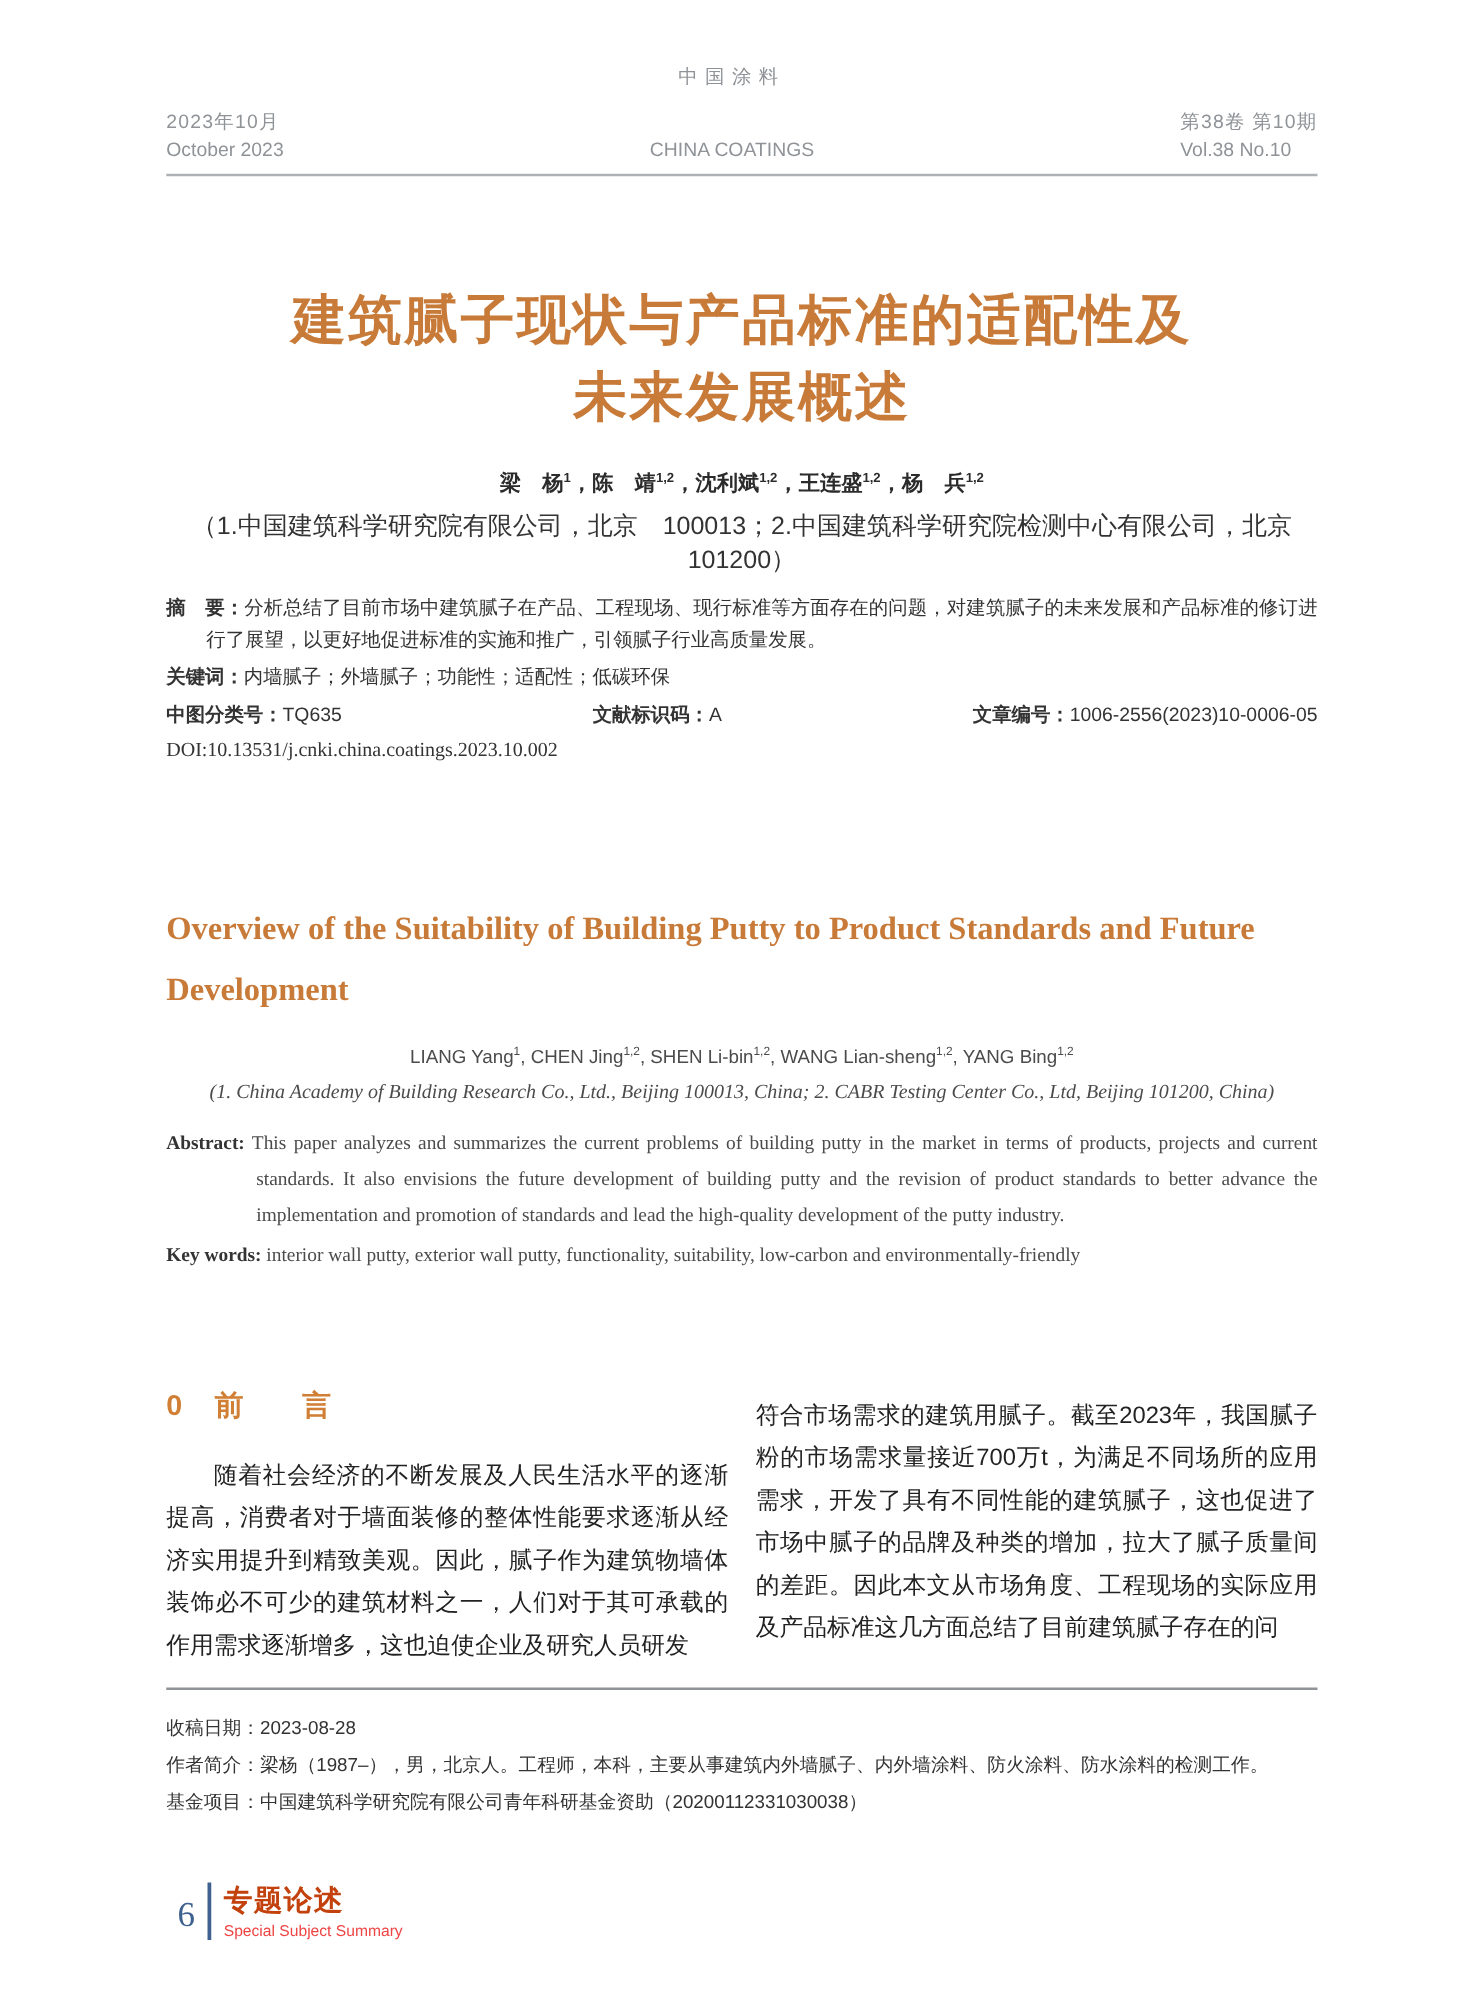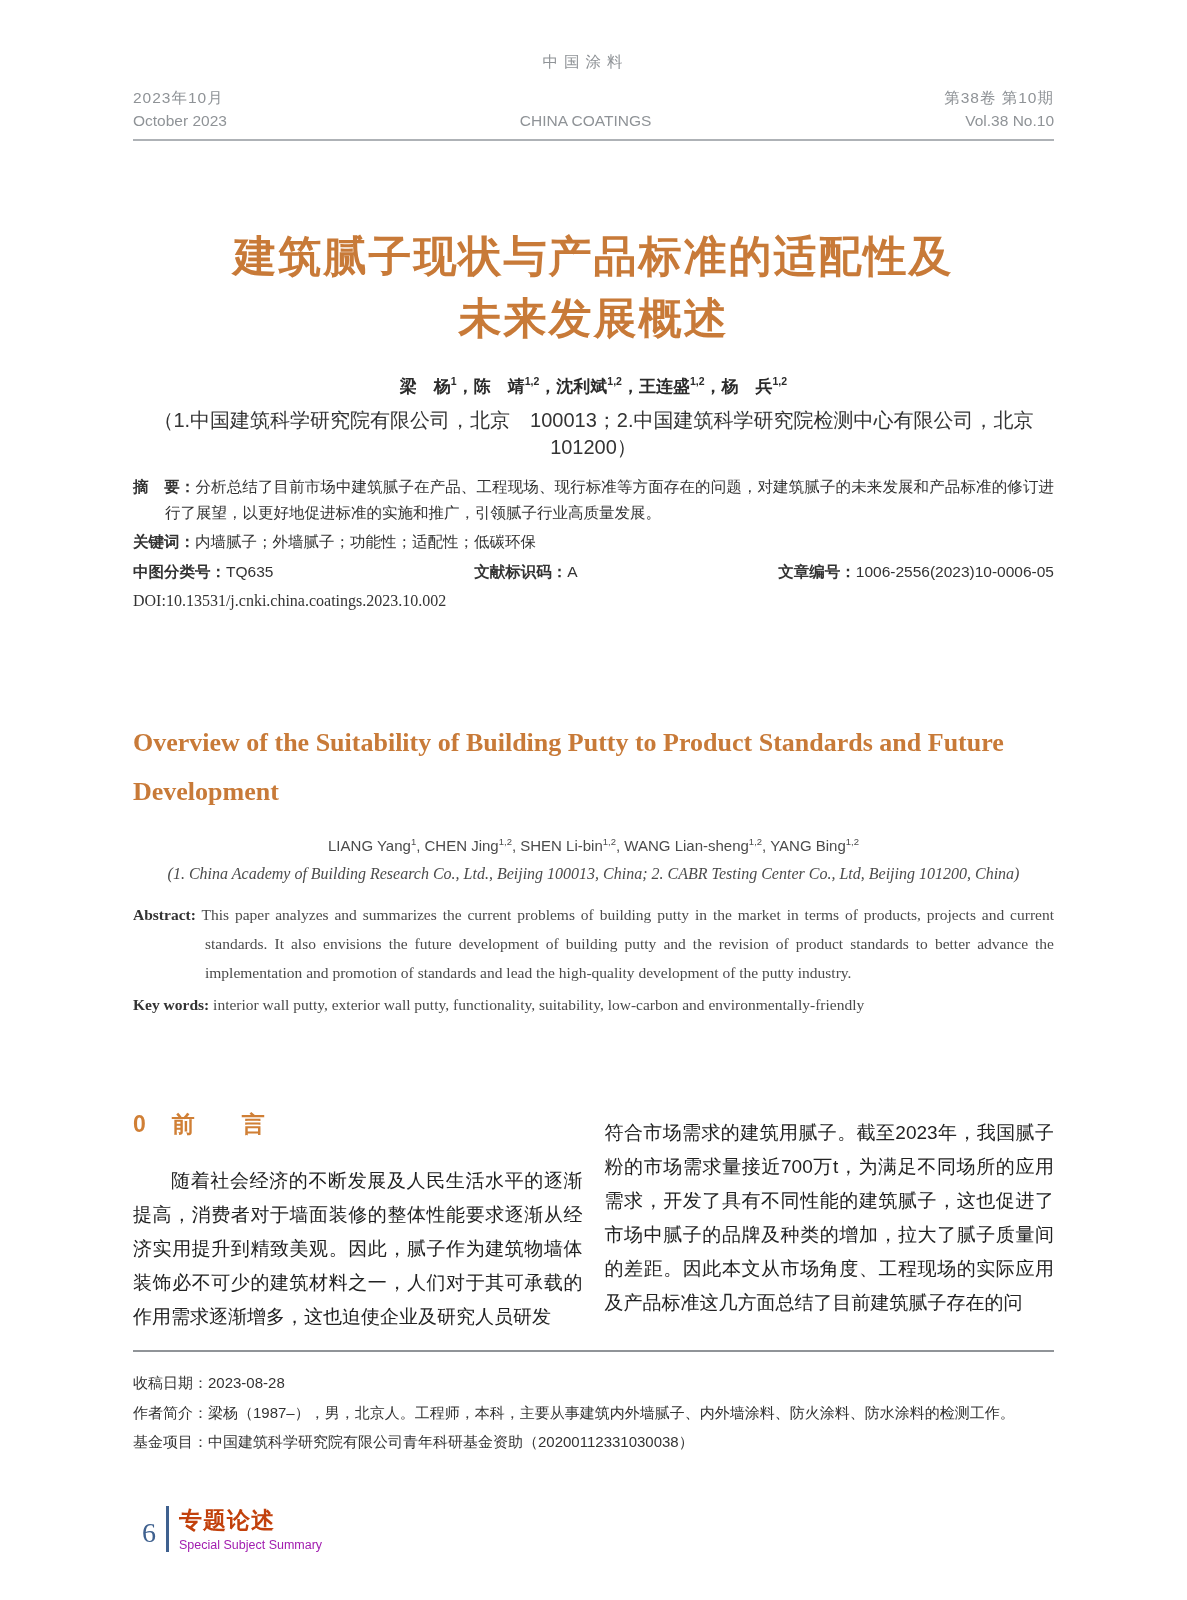--- a/index.html
+++ b/index.html
@@ -17,21 +17,21 @@
   .running-head {
     padding-top: 50px;
     display: flex; justify-content: space-between; align-items: flex-end;
     border-bottom: 2px solid #aeb2b6;
     padding-bottom: 7px;
     color: #8f9397;
     font-size: 15.5px; line-height: 23px;
   }
   .running-head .col { display: flex; flex-direction: column; }
   .running-head .col.center { text-align: center; gap: 36px; }
-  .running-head .col.right { text-align: right; }
+  .running-head .col.right { }
   .rh-cn { letter-spacing: 1px; }
   .rh-cn.spread { letter-spacing: 6px; }
 
   
   .title-cn {
     margin-top: 84px;
     text-align: center;
     color: #c87a38;
     font-weight: bold;
     font-size: 43px;
@@ -137,21 +137,21 @@
     display: flex; align-items: center;
   }
   .pf-num {
     font-family: "Liberation Serif", serif;
     font-size: 28px; color: #3f618f;
     margin-right: 10px;
     margin-top: 8px;
   }
   .pf-bar { width: 3px; height: 46px; background: #3f618f; margin-right: 10px; }
   .pf-label .cn { font-size: 23px; font-weight: bold; color: #c2410c; letter-spacing: 1px; }
-  .pf-label .en { font-size: 12.5px; color: #a21caf; margin-top: 2px; }
+  .pf-label .en { font-size: 12.5px; color: #ef4444; margin-top: 2px; }
 </style>
 </head>
 <body>
 
 <div class="page">
 
   <div class="running-head">
     <div class="col">
       <span class="rh-cn">2023年10月</span>
       <span>October 2023</span>

